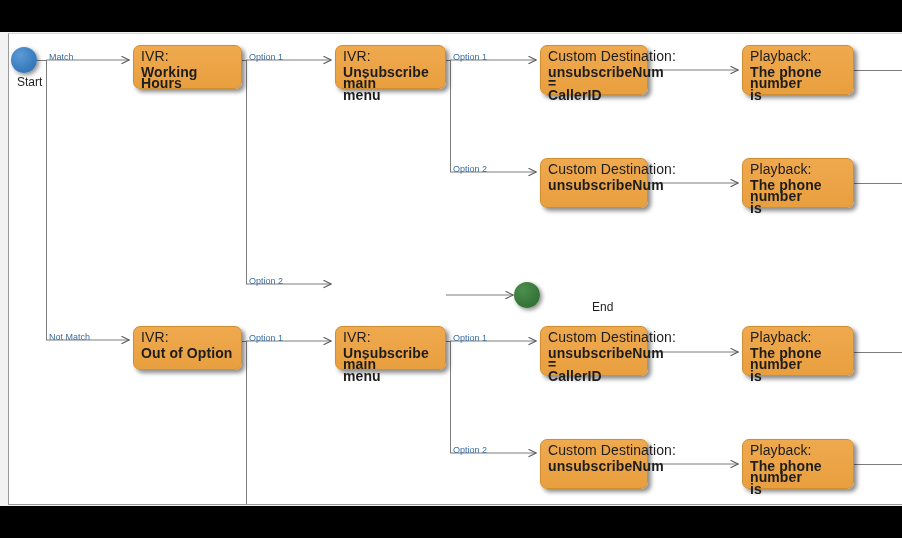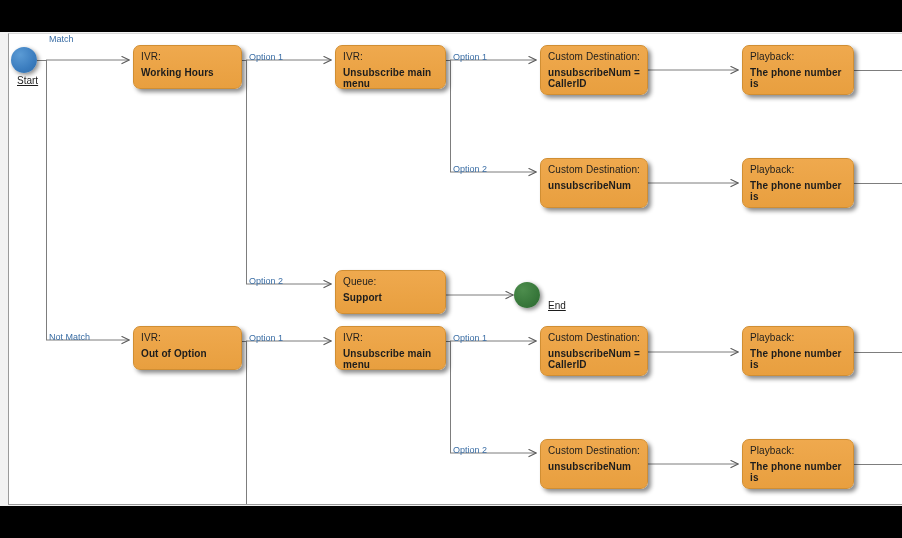--- a/index.html
+++ b/index.html
@@ -54,21 +54,21 @@
   .node {
     position: absolute;
     background: #eda449;
     background: linear-gradient(180deg, #efa94e 0%, #e89f3f 100%);
     border: 1px solid #d08e33;
     border-radius: 7px;
     box-shadow: 3px 3px 4px rgba(0,0,0,0.45);
     box-sizing: border-box;
     padding: 5px 7px 4px 7px;
     color: #1d1d1d;
-    font-size: 10px;
+    font-size: 14px;
     line-height: 11.5px;
     letter-spacing: 0.1px;
   }
   .node .title {
     display: block;
     margin-bottom: 4px;
     white-space: nowrap;
   }
   .node .body {
     display: block;
@@ -80,24 +80,23 @@
     position: absolute;
     width: 26px;
     height: 26px;
     border-radius: 50%;
     box-shadow: 2px 2px 4px rgba(0,0,0,0.45);
   }
   .terminal.start { background: radial-gradient(circle at 35% 30%, #5b9bd5 0%, #3a7cbe 60%, #2f6ba6 100%); }
   .terminal.end   { background: radial-gradient(circle at 35% 30%, #4d8d4d 0%, #37773a 60%, #2d6630 100%); }
   .terminal-label {
     position: absolute;
-    font-size: 10px;
+    font-size: 12px;
     color: #1d1d1d;
     white-space: nowrap;
-    text-decoration: underline;
   }
   
   .edge-label {
     position: absolute;
     font-size: 9px;
     color: #3b6ea5;
     white-space: nowrap;
   }
 </style>
 </head>
@@ -159,23 +158,23 @@
 
         <path d="M845,318 L894,318"></path>
         <path d="M845,430 L894,430"></path>
       </g>
     </svg>
 
     <div class="terminal start" style="left:2px; top:13px;"></div>
     <div class="terminal-label" style="left:8px; top:41px;">Start</div>
 
     <div class="terminal end" style="left:505px; top:248px;"></div>
-    <div class="terminal-label" style="left:496px; top:266px;padding-left:43px;">End</div>
-
-    <div class="edge-label" style="left:40px; top:0;text-align:center;">Match</div>
+    <div class="terminal-label" style="left:540px; top:266px;padding-left:43px;">End</div>
+
+    <div class="edge-label" style="left:40px; top:18px;text-align:center;">Match</div>
     <div class="edge-label" style="left:40px; top:298px;">Not Match</div>
 
     <div class="edge-label" style="left:240px; top:18px;">Option 1</div>
     <div class="edge-label" style="left:240px; top:242px;">Option 2</div>
 
     <div class="edge-label" style="left:444px; top:18px;">Option 1</div>
     <div class="edge-label" style="left:444px; top:130px;">Option 2</div>
 
     <div class="edge-label" style="left:240px; top:299px;">Option 1</div>
 
@@ -209,24 +208,20 @@
       <span class="title">Custom Destination:</span>
       <span class="body">unsubscribeNum</span>
     </div>
 
     <div class="node" style="left:733px; top:124px; width:112px; height:50px;">
       <span class="title">Playback:</span>
       <span class="body">The phone number
 is</span>
     </div>
 
-    <div class="node" style="left:326px; top:236px; width:111px; height:44px;">
-      <span class="title">Queue:</span>
-      <span class="body">Support</span>
-    </div>
 
     <div class="node" style="left:124px; top:292px; width:109px; height:44px;">
       <span class="title">IVR:</span>
       <span class="body">Out of Option</span>
     </div>
 
     <div class="node" style="left:326px; top:292px; width:111px; height:44px;">
       <span class="title">IVR:</span>
       <span class="body">Unsubscribe main
 menu</span>

